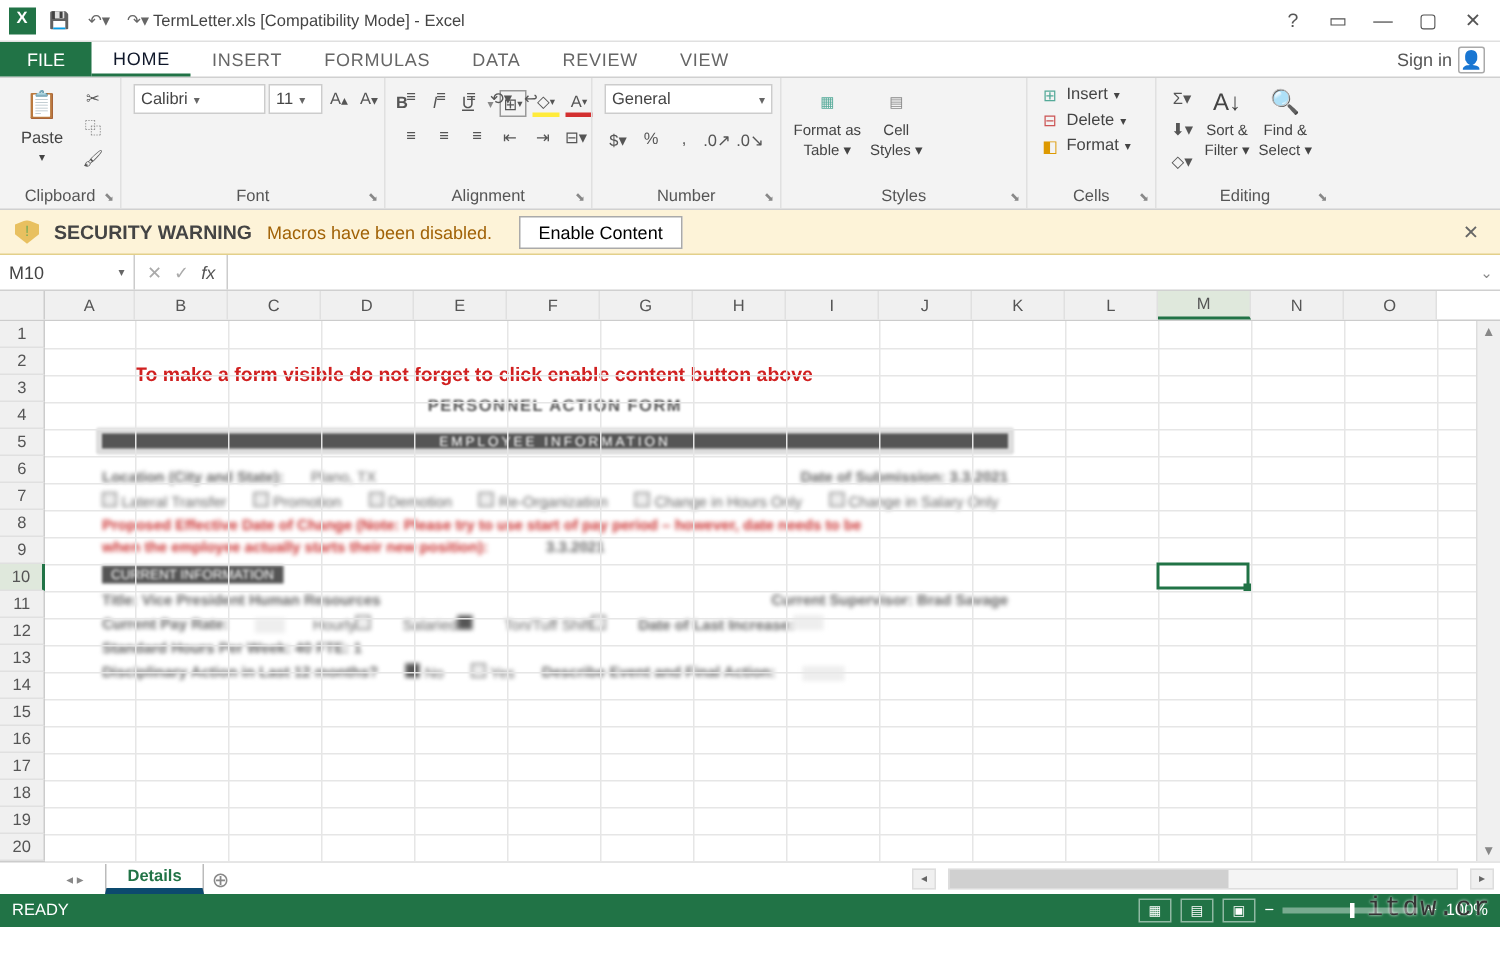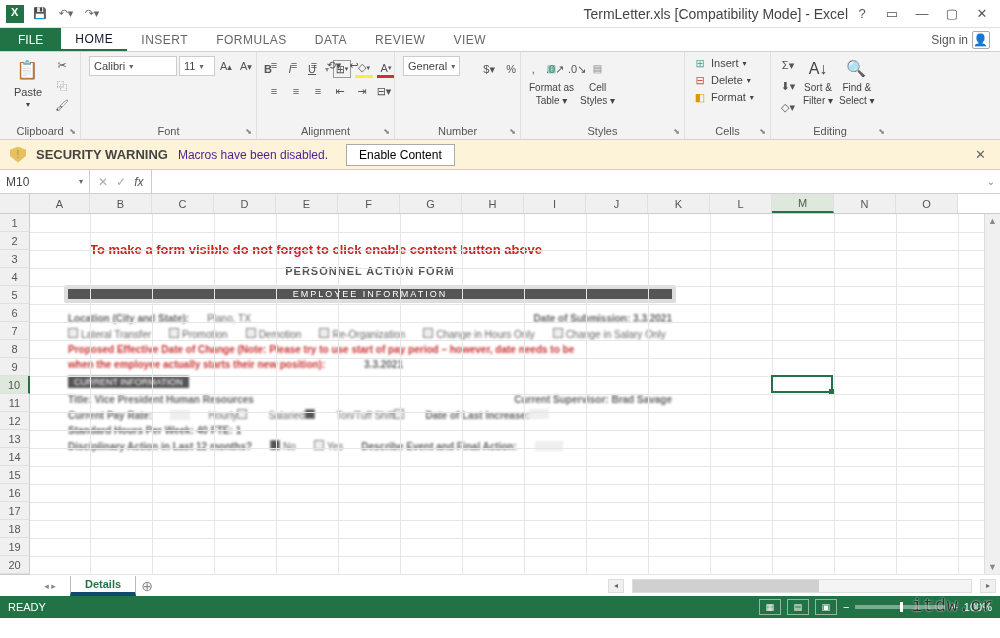--- a/index.html
+++ b/index.html
@@ -4,21 +4,21 @@
 <style>
 * { box-sizing: border-box; margin: 0; padding: 0; font-family: 'Segoe UI', Tahoma, sans-serif; }
 body { background: #fff; width: 1000px; height: 638px; overflow: hidden; position: relative; font-size: 12px; color: #444; }
 
 
 .titlebar { height: 28px; background: #fff; display: flex; align-items: center; border-bottom: 1px solid #e0e0e0; }
 .titlebar-left { display: flex; align-items: center; gap: 6px; padding-left: 6px; }
 .excel-icon { width: 18px; height: 18px; background: #217346; position: relative; }
 .excel-icon::after { content:'X'; color:#fff; font-weight:bold; font-size:11px; position:absolute; top:1px; left:5px; }
 .qat-btn { width: 20px; height: 20px; display:flex; align-items:center; justify-content:center; color:#666; font-size:11px; }
-.titlebar-center { flex:1; text-align:right; color:#444; font-size:14px; }
+.titlebar-center { flex:1; text-align:left; color:#444; font-size:11px; }
 .titlebar-right { display:flex; gap:2px; padding-right:4px; }
 .win-btn { width: 28px; height:20px; display:flex; align-items:center; justify-content:center; color:#555; font-size:13px; }
 
 
 .tabs-row { height: 24px; background:#fff; display:flex; align-items:stretch; border-bottom:1px solid #d0d0d0; }
 .file-tab { background:#217346; color:#fff; padding:0 18px; display:flex; align-items:center; font-size:12px; }
 .tab { padding:0 14px; display:flex; align-items:center; color:#666; font-size:12px; text-transform:uppercase; letter-spacing:0.5px; }
 .tab.active { color:#0f172a; border-bottom:2px solid #217346; }
 .signin { margin-left:auto; padding:0 10px; display:flex; align-items:center; color:#555; gap:4px;}
 .user-icon { width:18px; height:18px; border:1px solid #aaa; border-radius:2px; display:flex; align-items:center; justify-content:center; }
@@ -45,21 +45,21 @@
 .medium-btn { display:flex; flex-direction:column; align-items:center; font-size:10px; color:#444; gap:2px; text-align:center; line-height:11px;}
 .medium-icon { width:28px; height:24px; display:flex; align-items:center; justify-content:center; }
 .cell-row { display:flex; align-items:center; gap:4px; font-size:11px; color:#444;}
 .cell-row .ci { width:14px; height:14px; display:flex; align-items:center; justify-content:center; font-size:11px;}
 .editing-col { display:flex; flex-direction:column; gap:3px; }
 
 
 .security-bar { height:30px; background:#fdf3d8; border-bottom:1px solid #e3d08a; display:flex; align-items:center; padding:0 10px; gap:10px; }
 .shield { width:16px; height:16px; background:#e8c060; clip-path: polygon(50% 0, 100% 20%, 100% 60%, 50% 100%, 0 60%, 0 20%); display:flex; align-items:center; justify-content:center; color:#7a5; font-size:10px;}
 .sec-title { font-weight:bold; color:#444; font-size:13px;}
-.sec-text { color:#4c1d95; font-size:12px;}
+.sec-text { color:#a16207; font-size:12px;}
 .enable-btn { border:1px solid #aaa; background:#fff; padding:3px 12px; font-size:12px; margin-left:8px;}
 .sec-close { margin-left:auto; color:#666; font-size:13px; padding:0 4px;}
 
 
 .formula-row { height:24px; border-bottom:1px solid #d0d0d0; display:flex; align-items:stretch; }
 .name-box { width:90px; border-right:1px solid #ccc; display:flex; align-items:center; padding:0 6px; font-size:12px; gap:6px;}
 .name-box .caret { font-size:8px; color:#666; margin-left:auto;}
 .fx-pre { display:flex; align-items:center; gap:8px; padding:0 8px; border-right:1px solid #ccc; color:#aaa; font-size:12px;}
 .fx-pre .check { color:#aaa;}
 .fx-pre .fx { font-style:italic; color:#555;}
@@ -207,21 +207,21 @@
         <div class="tiny">≡</div>
         <div class="tiny">⇤</div>
         <div class="tiny">⇥</div>
         <div class="tiny">⊟▾</div>
       </div>
     </div>
     <div class="rgroup-label">Alignment</div>
   </div>
 
   <div class="rgroup" style="width:126px;">
-    <div class="rgroup-body" style="gap:20px; width:100%;">
+    <div class="rgroup-body" style="flex-direction:column; gap:4px; width:100%;">
       <div class="select-box" style="width:112px;">
           <span>General</span>
           <span class="caret" style="margin-left:auto;">▾</span>
         </div>
       <div class="row2">
         <div class="tiny">$▾</div>
         <div class="tiny">%</div>
         <div class="tiny">,</div>
         <div class="tiny">.0↗</div>
         <div class="tiny">.0↘</div>

